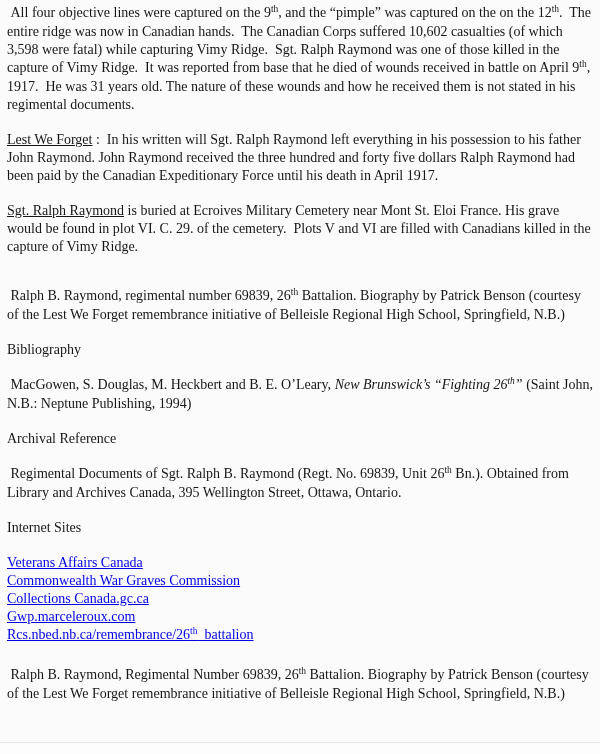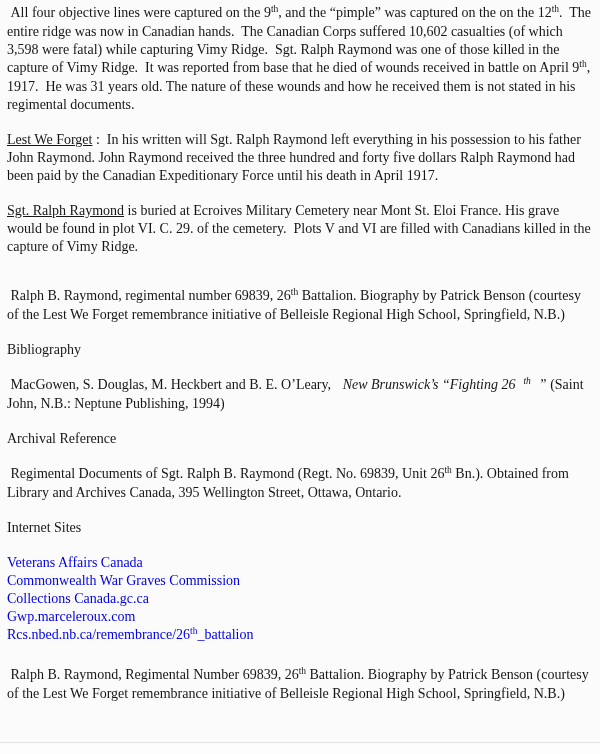--- a/index.html
+++ b/index.html
@@ -13,22 +13,22 @@
     overflow: hidden;
     position: relative;
   }
   .doc {
     padding: 4px 6px 0 7px;
     white-space: pre-wrap;
   }
   .para { margin: 0; }
   .sup { font-size: 9.5px; position: relative; top: -5px; }
   .u { text-decoration: underline; margin-top: 24px; }
-  .i { font-style: italic; margin-left: 8px; }
-  a.link { color: #0000e6; cursor: pointer; }
+  .i { font-style: italic; }
+  a.link { color: #0000e6; text-decoration: underline; cursor: pointer; }
   .divider { position: absolute; left: 0; top: 742px; width: 600px; height: 1px; }
   .footer-strip { position: absolute; left: 0; top: 743px; width: 600px; height: 11px; background: #fdfdfd; }
 </style>
 </head>
 <body style="background: rgb(251, 251, 251); color: rgb(22, 22, 22);">
 
 <div class="doc" id="doc"><p class="para" style="margin-bottom: 17px;"><span class=""> All four objective lines were captured on the 9</span><span class=" sup">th</span><span class="">, and the “pimple” was captured on the on the 12</span><span class=" sup">th</span><span class="">.  The entire ridge was now in Canadian hands.  The Canadian Corps suffered 10,602 casualties (of which 3,598 were fatal) while capturing Vimy Ridge.  Sgt. Ralph Raymond was one of those killed in the capture of Vimy Ridge.  It was reported from base that he died of wounds received in battle on April 9</span><span class=" sup">th</span><span class="">, 1917.  He was 31 years old. The nature of these wounds and how he received them is not stated in his regimental documents.</span></p><p class="para" style="margin-bottom: 17px;"><span class=" u">Lest We Forget</span><span class=""> :  In his written will Sgt. Ralph Raymond left everything in his possession to his father John Raymond. John Raymond received the three hundred and forty five dollars Ralph Raymond had been paid by the Canadian Expeditionary Force until his death in April 1917.</span></p><p class="para" style="margin-bottom: 31px;"><span class=" u">Sgt. Ralph Raymond</span><span class=""> is buried at Ecroives Military Cemetery near Mont St. Eloi France. His grave would be found in plot VI. C. 29. of the cemetery.  Plots V and VI are filled with Canadians killed in the capture of Vimy Ridge.</span></p><p class="para" style="margin-bottom: 17px;"><span class=""> Ralph B. Raymond, regimental number 69839, 26</span><span class=" sup">th</span><span class=""> Battalion. Biography by Patrick Benson (courtesy of the Lest We Forget remembrance initiative of Belleisle Regional High School, Springfield, N.B.)</span></p><p class="para" style="margin-bottom: 17px;"><span class="">Bibliography</span></p><p class="para" style="margin-bottom: 17px;"><span class=""> MacGowen, S. Douglas, M. Heckbert and B. E. O’Leary, </span><span class=" i">New Brunswick’s “Fighting 26</span><span class=" sup i">th</span><span class=" i">”</span><span class=""> (Saint John, N.B.: Neptune Publishing, 1994)</span></p><p class="para" style="margin-bottom: 17px;"><span class="">Archival Reference</span></p><p class="para" style="margin-bottom: 17px;"><span class=""> Regimental Documents of Sgt. Ralph B. Raymond (Regt. No. 69839, Unit 26</span><span class=" sup">th</span><span class=""> Bn.). Obtained from Library and Archives Canada, 395 Wellington Street, Ottawa, Ontario.</span></p><p class="para" style="margin-bottom: 17px;"><span class="">Internet Sites</span></p><p class="para" style="margin-bottom: 0px;"><a class="link" style="color: rgb(0, 0, 230);"><span class="">Veterans Affairs Canada</span></a></p><p class="para" style="margin-bottom: 0px;"><a class="link" style="color: rgb(0, 0, 230);"><span class="">Commonwealth War Graves Commission</span></a></p><p class="para" style="margin-bottom: 0px;"><a class="link" style="color: rgb(0, 0, 230);"><span class="">Collections Canada.gc.ca</span></a></p><p class="para" style="margin-bottom: 0px;"><a class="link" style="color: rgb(0, 0, 230);"><span class="">Gwp.marceleroux.com</span></a></p><p class="para" style="margin-bottom: 21px;"><a class="link" style="color: rgb(0, 0, 230);"><span class="">Rcs.nbed.nb.ca/remembrance/26</span><span class=" sup">th</span><span class="">_battalion</span></a></p><p class="para" style="margin-bottom: 0px;"><span class=""> Ralph B. Raymond, Regimental Number 69839, 26</span><span class=" sup">th</span><span class=""> Battalion. Biography by Patrick Benson (courtesy of the Lest We Forget remembrance initiative of Belleisle Regional High School, Springfield, N.B.)</span></p></div>
 <div class="divider" style="background: rgb(226, 226, 226);"></div>
 <div class="footer-strip"></div>
 

